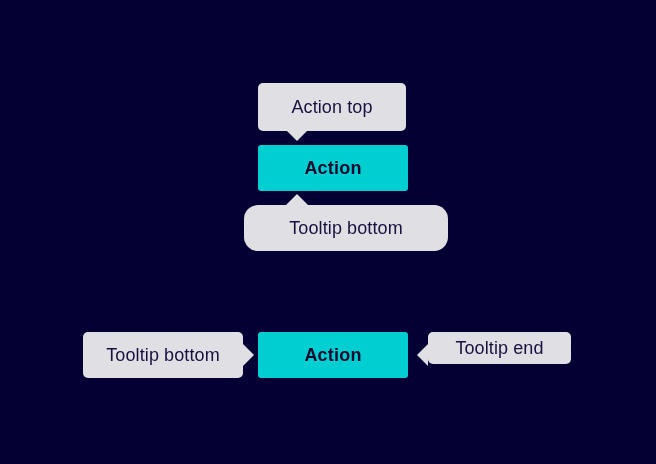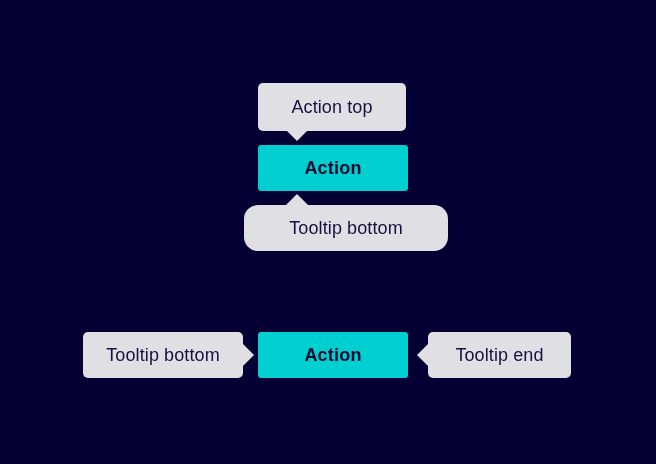--- a/index.html
+++ b/index.html
@@ -91,21 +91,21 @@
   #arrow-bottom-tail{ left: 286px; top: 194px; }
   #tooltip-bottom   { left: 244px; top: 205px; width: 204px; height: 46px; border-radius: 14px; }
 
   
   #tooltip-start    { left: 83px;  top: 332px; width: 160px; height: 46px; }
   #arrow-start-tail { left: 243px; top: 344px; }
 
   #action-bottom    { left: 258px; top: 332px; width: 150px; height: 46px; }
 
   #arrow-end-tail   { left: 417px; top: 344px; }
-  #tooltip-end      { left: 428px; top: 332px; width: 143px; height: 46px; }
+  #tooltip-end      { left: 428px; top: 332px; width: 143px; height: 32px; }
 </style>
 </head>
 <body>
 
 <div class="stage">
 
   <div class="tooltip" id="tooltip-top">Action top</div>
 
   <div class="arrow arrow-down" id="arrow-top-tail"></div>
 

